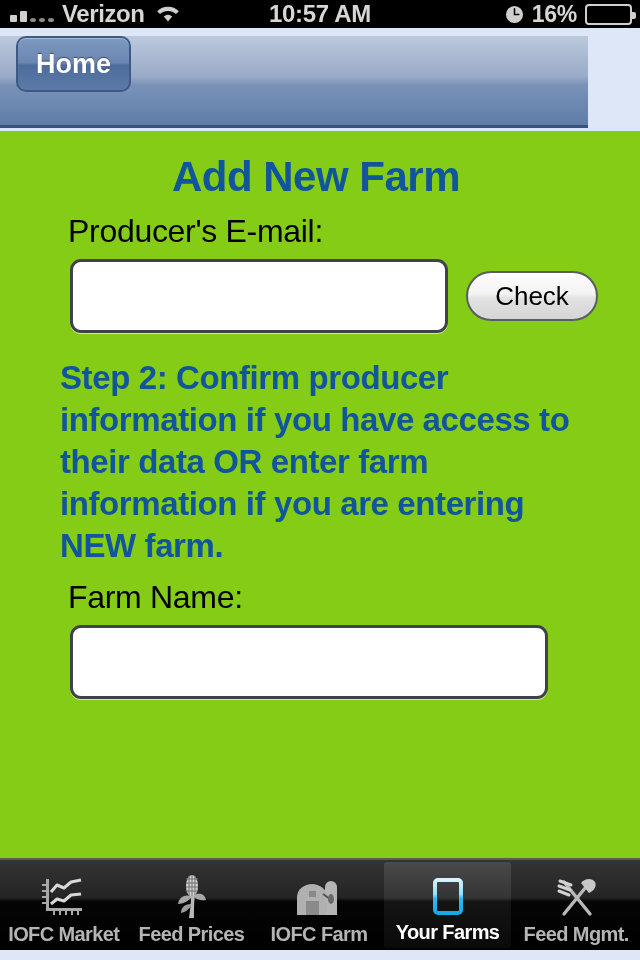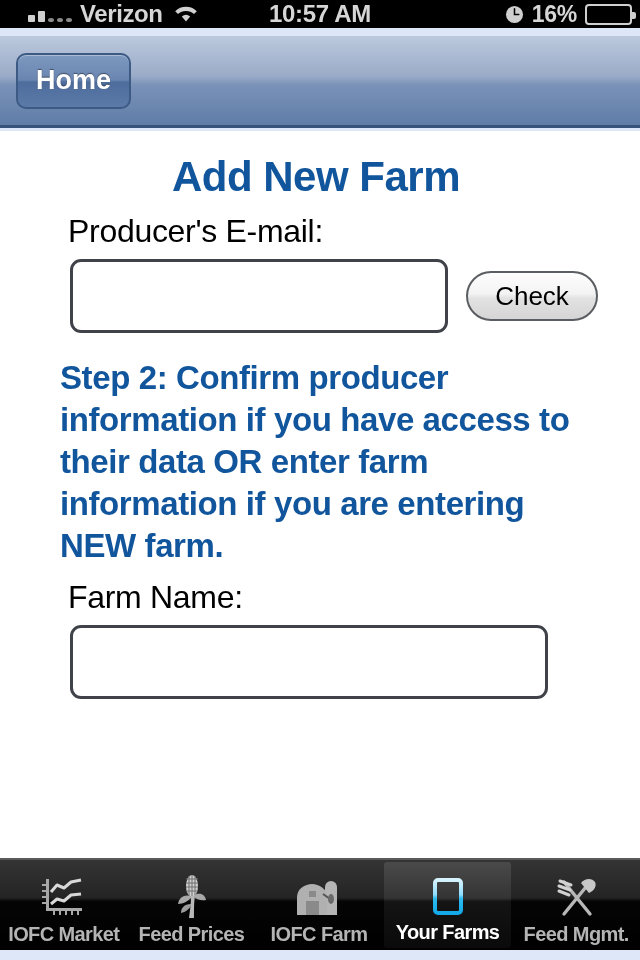--- a/index.html
+++ b/index.html
@@ -26,21 +26,20 @@
   
   .statusbar {
     position: absolute;
     top: 0; left: 0;
     width: 640px;
     height: 28px;
     background: #000;
     display: flex;
     align-items: center;
     color: #cfcfcf;
-    padding-left: 18px;
   }
 
   .sb-left {
     display: flex;
     align-items: center;
     padding-left: 10px;
     flex: 0 0 auto;
   }
 
   .signal-bars {
@@ -119,26 +118,26 @@
   .battery-fill {
     height: 100%;
     background: #cfcfcf;
     border-radius: 1px;
   }
 
   
   .navbar {
     position: absolute;
     top: 36px; left: 0;
-    width: 640px;
+    width: 588px;
     height: 92px;
     background: linear-gradient(to bottom, #bcc9dd 0%, #9aabc8 45%, #7a92b8 55%, #5f7da8 100%);
     border-bottom: 3px solid #38527c;
     display: flex;
-    align-items: center;
+    align-items: flex-start;
   }
 
   .home-btn {
     margin-left: 16px;
     min-width: 110px;
     height: 56px;
     padding: 0 18px;
     border-radius: 10px;
     border: 2px solid #3d5a85;
     background: linear-gradient(to bottom, #7e99bf 0%, #6a85b0 48%, #4f6d9c 52%, #5b7aa8 100%);
@@ -152,21 +151,21 @@
     box-shadow: inset 0 1px 0 rgba(255,255,255,0.35);
     cursor: pointer;
   }
 
   
   .content {
     position: absolute;
     top: 131px; left: 0;
     width: 640px;
     bottom: 92px;
-    background: #ffffff;
+    background: #84cc16;
     overflow: hidden;
     padding: 0 8px 0 0;
   }
 
   .page-title {
     text-align: center;
     color: #11559c;
     font-size: 42px;
     font-weight: bold;
     letter-spacing: -0.5px;

